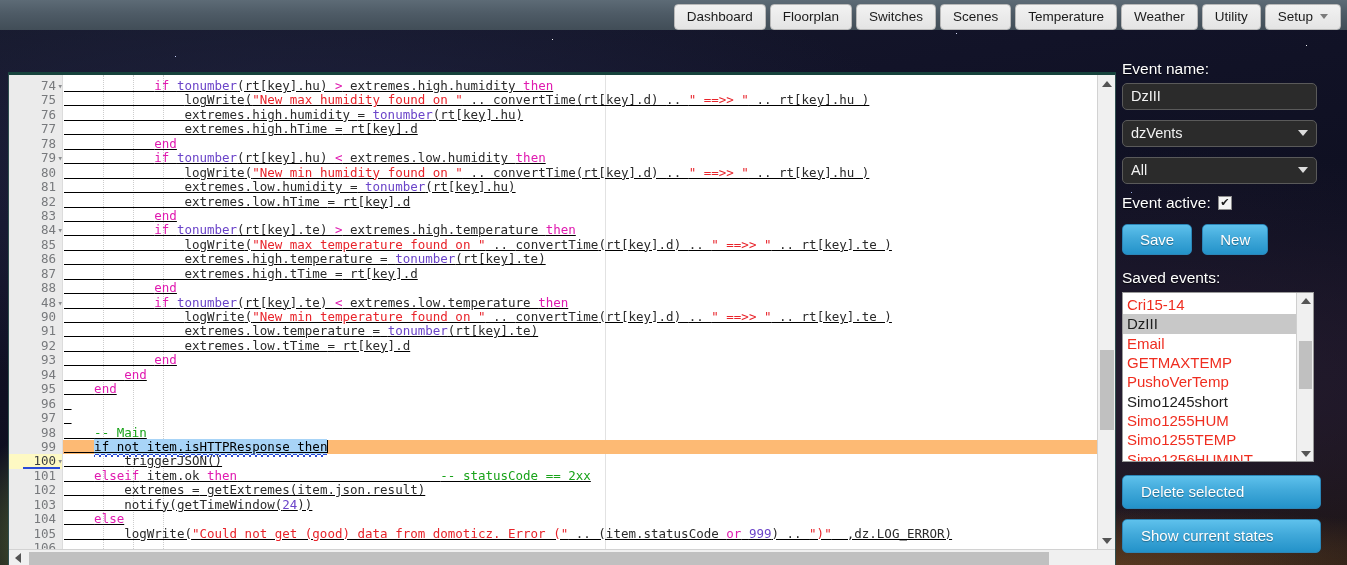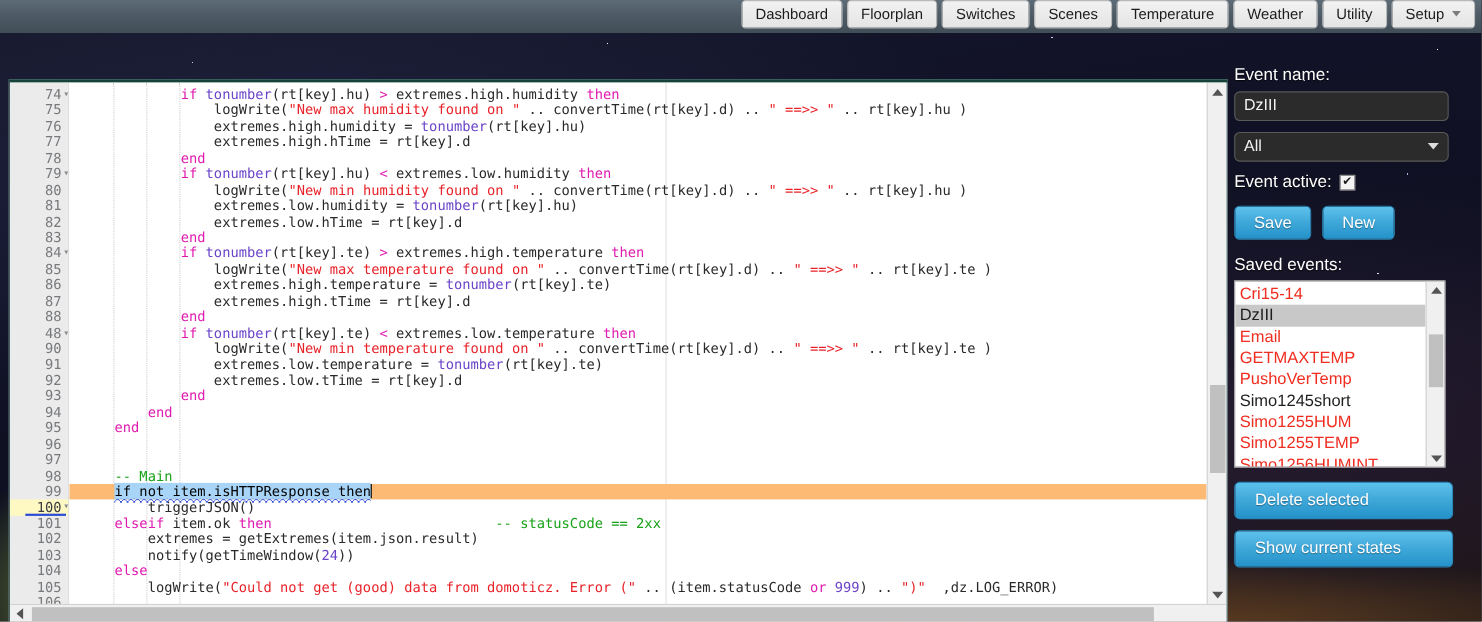--- a/index.html
+++ b/index.html
@@ -53,21 +53,21 @@
     opacity: 0.95;
   }
 
   
   #topbar {
     position: absolute;
     left: 0; top: 0;
     width: 1347px; height: 30px;
     background: linear-gradient(180deg, #5d6b76 0%, #4e5b66 45%, #414d57 100%);
     display: flex;
-    align-items: flex-start;
+    align-items: flex-end;
     justify-content: flex-end;
     padding-right: 6px;
     z-index: 30;
     overflow: hidden;
   }
   #topbar::before {
     content: "";
     position: absolute;
     inset: 0;
     background-image:
@@ -159,21 +159,22 @@
     background: #ffffff;
     padding-top: 4px;
     font-family: "DejaVu Sans Mono", monospace;
     font-size: 12.5px;
   }
   .cline {
     height: 14.45px;
     line-height: 14.45px;
     white-space: pre;
     position: relative;
-    padding-left: 11px;
+    padding-left: 1px;
+    text-decoration: underline;
   }
   .cline.active-line { background: #fdba74; }
 
   
   .indent-guides {
     position: absolute;
     top: 0; bottom: 0; left: 0;
     pointer-events: none;
   }
   .iguide {
@@ -542,20 +543,24 @@
 </div>
 
 <div id="side-panel">
 
   <div class="panel-label">Event name:</div>
 
   <div class="dark-input">
     <span>DzIII</span>
   </div>
 
+  <div class="dark-select">
+    <span>dzVents</span>
+    <span class="sel-caret"></span>
+  </div>
 
   <div class="dark-select">
     <span>All</span>
     <span class="sel-caret"></span>
   </div>
 
   <div class="active-row">
     <span class="panel-label" style="margin:0">Event active:</span>
     <span class="chk">
       <span>✔</span>

